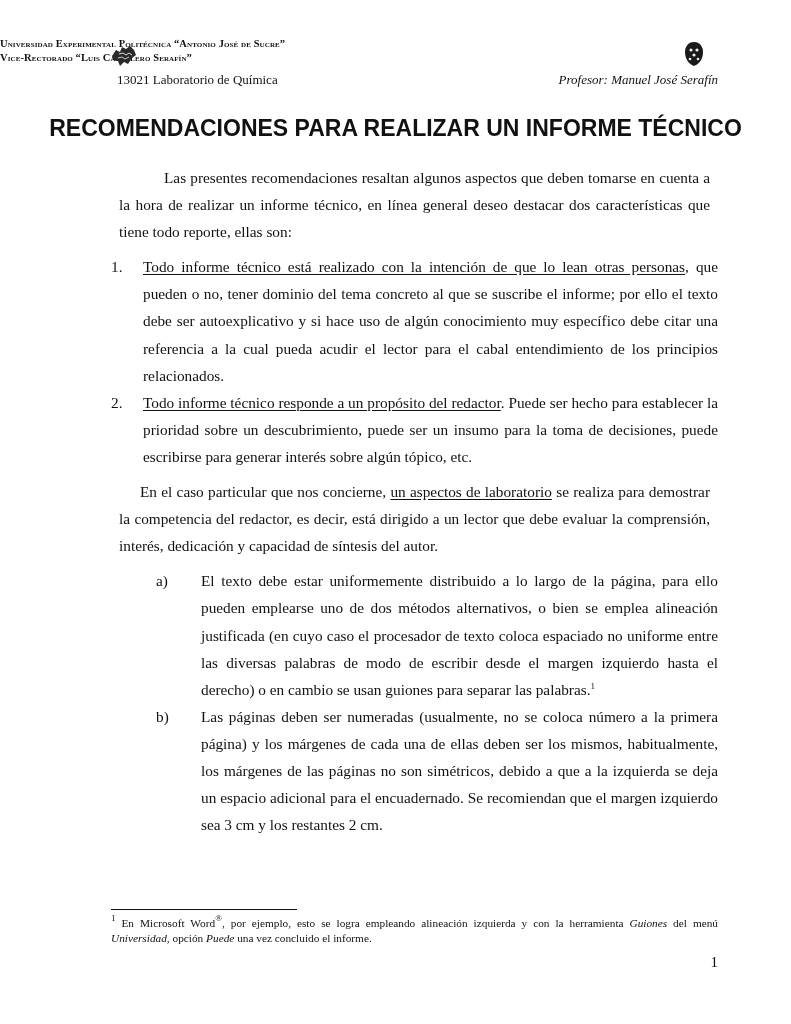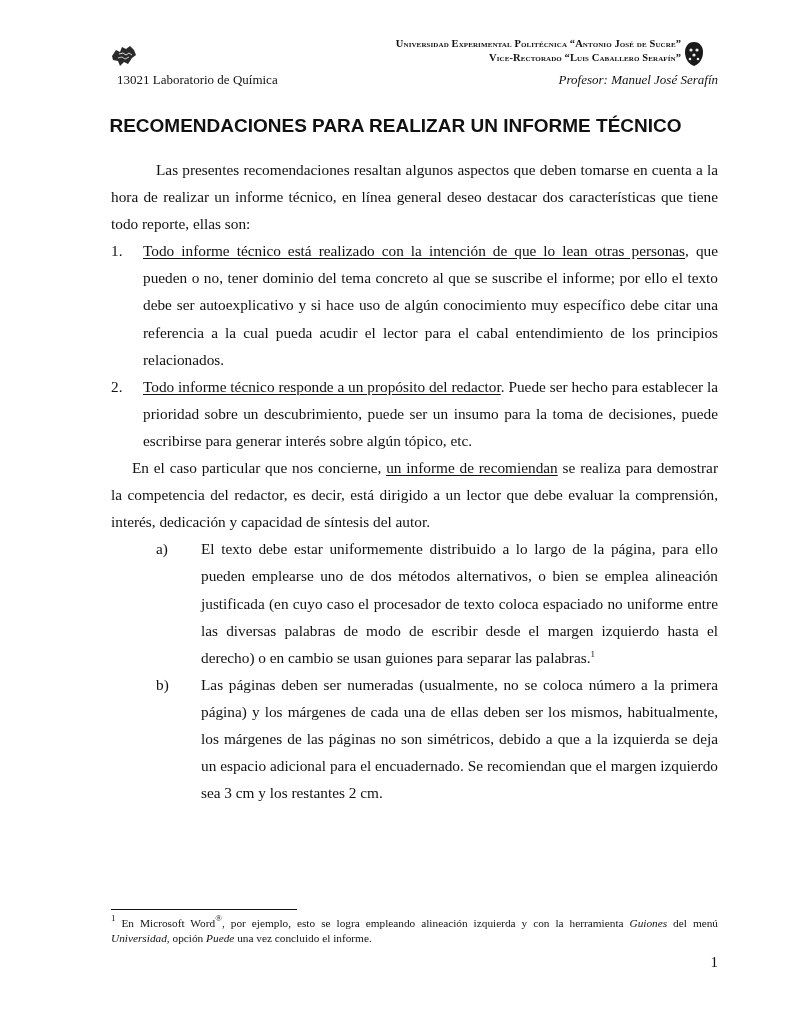--- a/index.html
+++ b/index.html
@@ -1,29 +1,29 @@
 <!DOCTYPE html>
 <html><head>
 <meta charset="utf-8">
 <style>
   html, body { margin:0; padding:0; background:#ffffff; }
   body { width:791px; height:1024px; position:relative; overflow:hidden;
          font-family:"Liberation Serif", serif; color:#111; }
   .abs { position:absolute; }
-  .hdr-line { position:absolute; left:0; width:681px; text-align:right;
+  .hdr-line { position:absolute; left:0; width:681px; text-align:left;
               font-family:"Liberation Serif", serif; font-weight:bold; font-size:10.5px;
               letter-spacing:0.1px; }
   .sc { font-variant: small-caps; }
   .logo-left { left:110px; top:44px; width:28px; height:24px; }
   .logo-right { left:683px; top:41px; width:22px; height:26px; }
   .subhdr { top:72px; font-size:13px; }
   .title { position:absolute; top:115px; left:0; width:791px; text-align:center;
-           font-family:"Liberation Sans", sans-serif; font-weight:bold; font-size:19px; color:#111; }
+           font-family:"Liberation Sans", sans-serif; font-weight:bold; font-size:23px; color:#111; }
   .body-text { position:absolute; left:111px; width:607px; font-size:15.3px; line-height:27.1px; text-align:justify; }
-  .p { margin:0; }
+  .p { margin:8px; }
   .indent { text-indent:45px; }
   .indent-small { text-indent:21px; }
   .numitem { display:flex; }
   .numitem .num { width:22px; flex:none; }
   .numitem .txt { flex:1; text-align:justify;margin-left:10px; }
   .alpha { display:flex; margin-left:45px; }
   .alpha .lbl { width:45px; flex:none; }
   .alpha .txt { flex:1; text-align:justify; }
   u { text-decoration: underline; text-underline-offset:2px; }
   sup { font-size:9px; line-height:0; vertical-align:6px; }
@@ -66,21 +66,21 @@
   <div class="numitem">
     <span class="num">1.</span>
     <span class="txt"><u>Todo informe técnico está realizado con la intención de que lo lean otras personas</u><span>, que pueden o no, tener dominio del tema concreto al que se suscribe el informe; por ello el texto debe ser autoexplicativo y si hace uso de algún conocimiento muy específico debe citar una referencia a la cual pueda acudir el lector para el cabal entendimiento de los principios relacionados.</span></span>
   </div>
 
   <div class="numitem">
     <span class="num">2.</span>
     <span class="txt"><u>Todo informe técnico responde a un propósito del redactor</u><span>. Puede ser hecho para establecer la prioridad sobre un descubrimiento, puede ser un insumo para la toma de decisiones, puede escribirse para generar interés sobre algún tópico, etc.</span></span>
   </div>
 
-  <p class="p indent-small"><span>En el caso particular que nos concierne, </span><u>un informe de recomiendan</u><span> se realiza para demostrar la competencia del redactor, es decir, está dirigido a un lector que debe evaluar la comprensión, interés, dedicación y capacidad de síntesis del autor.</span></p>
+  <p class="p indent-small"><span>En el caso particular que nos concierne, </span><u>un aspectos de laboratorio</u><span> se realiza para demostrar la competencia del redactor, es decir, está dirigido a un lector que debe evaluar la comprensión, interés, dedicación y capacidad de síntesis del autor.</span></p>
 
 
   <div class="alpha">
     <span class="lbl">a)</span>
     <span class="txt"><span>El texto debe estar uniformemente distribuido a lo largo de la página, para ello pueden emplearse uno de dos métodos alternativos, o bien se emplea alineación justificada (en cuyo caso el procesador de texto coloca espaciado no uniforme entre las diversas palabras de modo de escribir desde el margen izquierdo hasta el derecho) o en cambio se usan guiones para separar las palabras.</span><sup>1</sup></span>
   </div>
 
   <div class="alpha">
     <span class="lbl">b)</span>
     <span class="txt">Las páginas deben ser numeradas (usualmente, no se coloca número a la primera página) y los márgenes de cada una de ellas deben ser los mismos, habitualmente, los márgenes de las páginas no son simétricos, debido a que a la izquierda se deja un espacio adicional para el encuadernado. Se recomiendan que el margen izquierdo sea 3 cm y los restantes 2 cm.</span>

